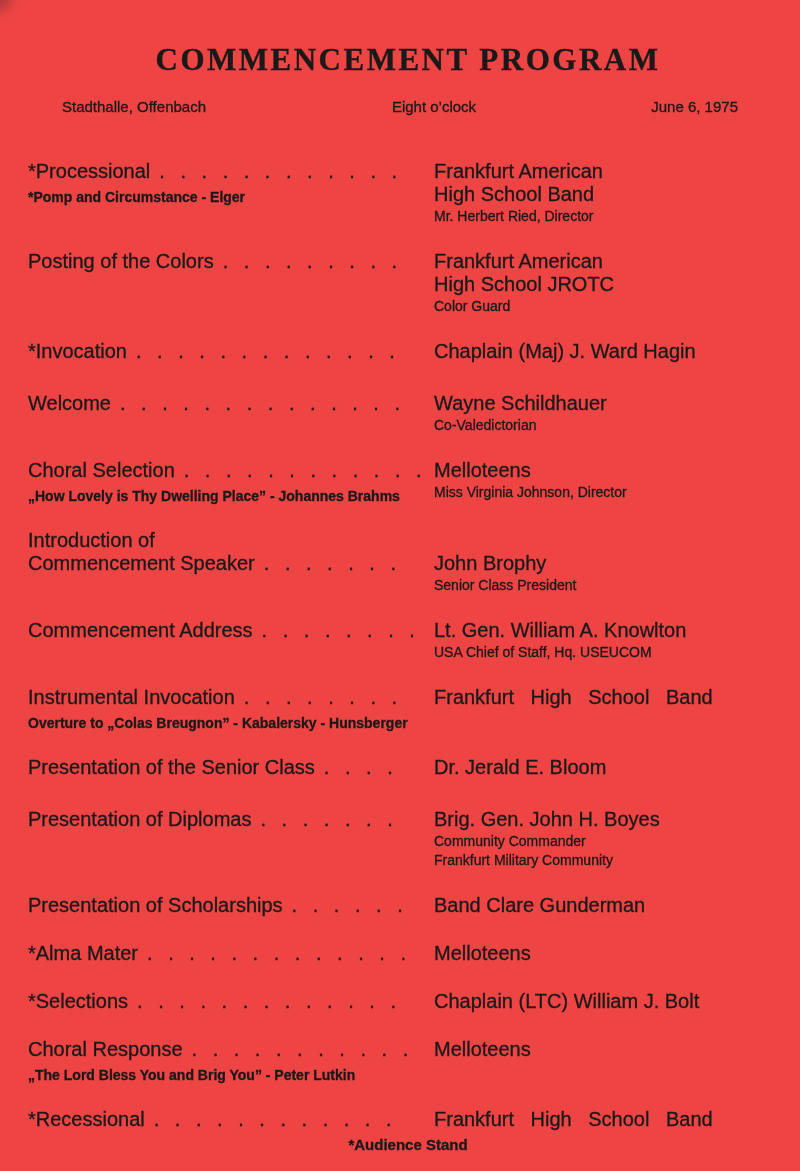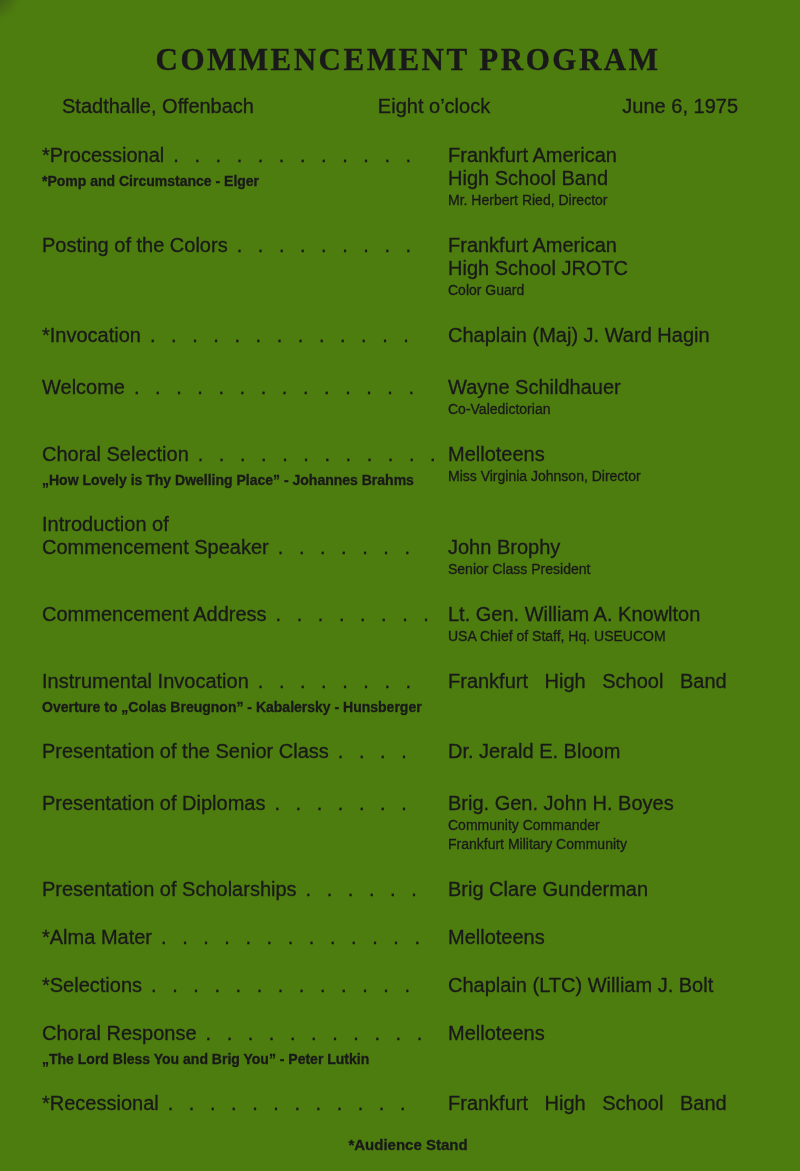--- a/index.html
+++ b/index.html
@@ -1,20 +1,20 @@
 <!DOCTYPE html>
 <html><head>
 <meta charset="utf-8">
 <style>
   html,body { margin:0; padding:0; background:#e8e8e8; }
   .page {
     position:relative;
     width:800px; height:1171px;
     margin:0 auto;
-    background:#4d7c0f;
+    background:#ef4444;
     color:#191919;
     font-family:"Liberation Sans", sans-serif;
     overflow:hidden;
     -webkit-text-stroke:0.3px currentColor;
   }
   .corner-smudge {
     position:absolute; top:-14px; left:-14px; width:34px; height:34px;
     background:radial-gradient(circle at 20% 20%, rgba(40,40,40,0.55), rgba(40,40,40,0) 70%);
     filter:blur(2px);
   }
@@ -27,27 +27,27 @@
     font-weight:700;
     font-size:31px;
     letter-spacing:2.5px;
     white-space:nowrap;
   }
   .info-row {
     margin-top:17px;
     padding:0 62px;
     display:grid;
     grid-template-columns:250px 1fr 210px;
-    font-size:20px;
+    font-size:15px;
     line-height:23px;
   }
   .info-center { text-align:center; transform:translateX(14px); }
   .info-right  { text-align:right; }
 
-  .program { margin-top:26px; padding:0 42px; }
+  .program { margin-top:42px; padding:0 28px; }
 
   .entry { margin-bottom:25px; }
   .entry:nth-child(3), .entry:nth-child(9) { margin-bottom:29px; }
 
   .pre-title { font-size:20px; line-height:23px; }
 
   .entry-row {
     display:grid;
     grid-template-columns:406px 1fr;
     align-items:start;
@@ -274,21 +274,21 @@
 
     <div class="entry-row">
       <div class="left-col">
         <div class="title-line">
           <span class="entry-title">Presentation of Scholarships</span>
           <span class="dots">. . . . . .</span>
         </div>
 
       </div>
       <div class="right-col">
-            <div class="right-line">Brig Clare Gunderman</div>
+            <div class="right-line">Band Clare Gunderman</div>
           </div>
     </div>
   </div>
 
   <div class="entry">
 
     <div class="entry-row">
       <div class="left-col">
         <div class="title-line">
           <span class="entry-title">*Alma Mater</span>

